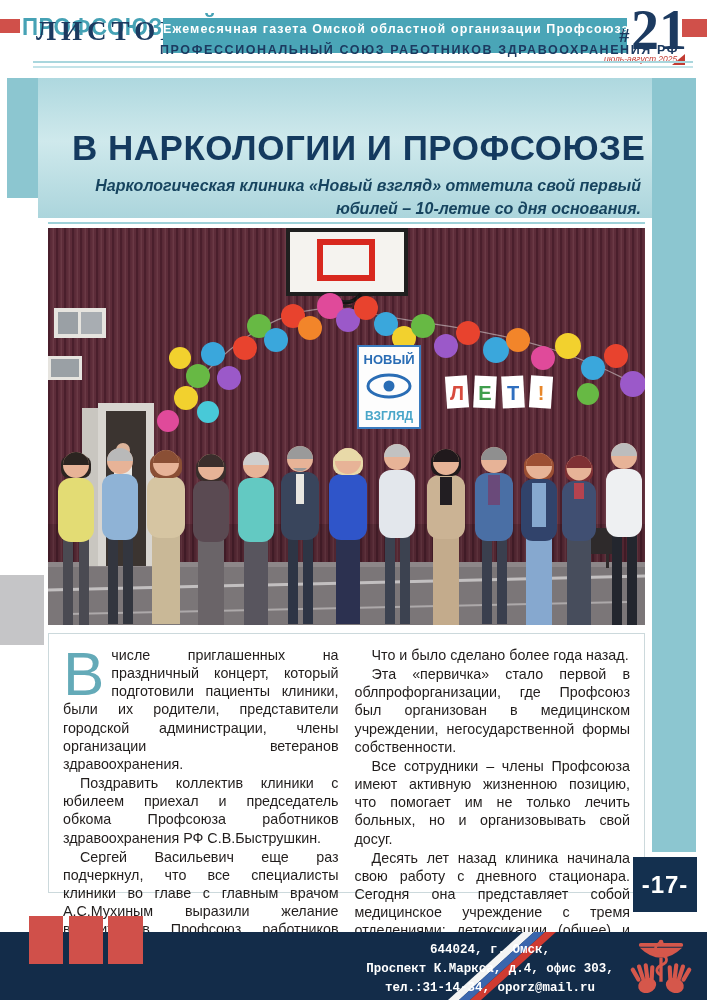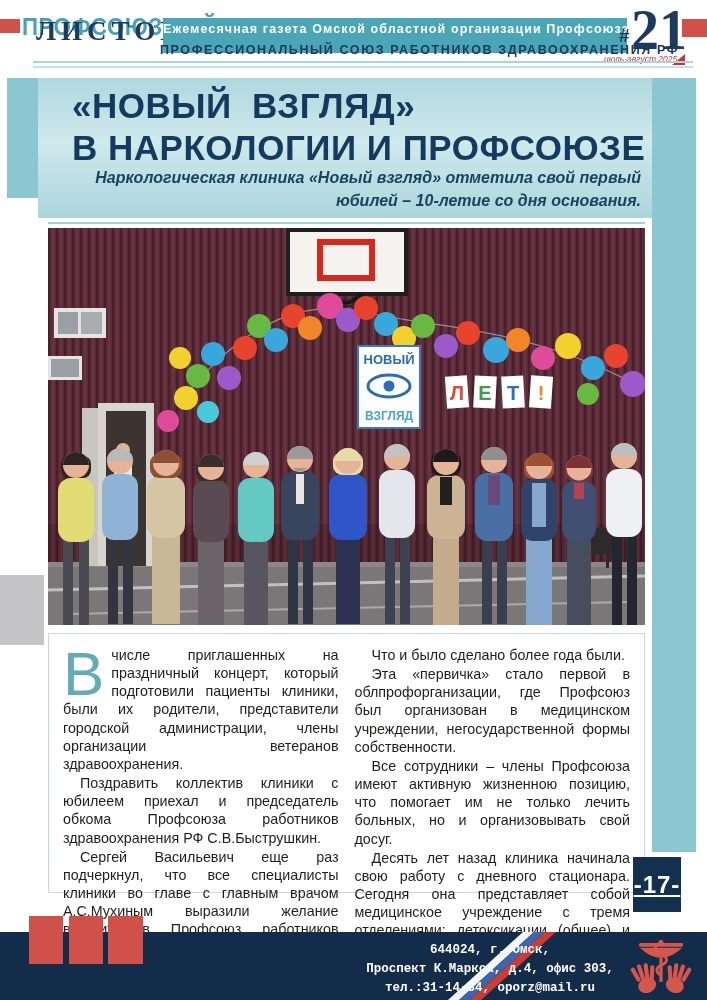--- a/index.html
+++ b/index.html
@@ -30,38 +30,38 @@
 
   
   .left-band{left:7px;top:78px;width:31px;height:120px;background:#8cc6d0;}
   .right-band{left:652px;top:78px;width:44px;height:774px;background:#8cc6d0;}
   .headline-panel{left:38px;top:78px;width:629px;height:140px;
       background:linear-gradient(180deg,#aed8df 0%,#cfe9ec 45%,#abd5dc 100%);}
   .headline-l1,.headline-l2{position:absolute;left:34px;color:#143a5f;font-weight:800;
       font-size:35px;letter-spacing:.5px;white-space:nowrap;}
   .headline-l1{top:8px;word-spacing:10px;}
   .headline-l2{top:50px;}
-  .headline-sub{position:absolute;right:26px;top:88px;text-align:right;color:#17445f;
+  .headline-sub{position:absolute;right:26px;top:96px;text-align:right;color:#17445f;
       font-size:16px;font-style:italic;font-weight:700;line-height:1.45;}
 
   
   .photo-rule{left:48px;top:222px;width:597px;height:2px;background:#9ed2d9;}
   .photo{left:48px;top:228px;width:597px;height:397px;display:block;}
 
   
   .gray-block{left:0;top:575px;width:44px;height:70px;background:#c5c5c7;}
   .article-box{left:48px;top:633px;width:597px;height:260px;background:#ffffff;
       border:1px solid #ccd9dc;box-sizing:border-box;display:flex;gap:16px;padding:12px 14px;}
   .col{width:278px;font-size:14.3px;line-height:1.27;color:#211d1c;text-align:justify;}
   .col p{margin:0 0 1px 0;text-indent:17px;}
   .col p.p-first{text-indent:0;}
   .dropcap{float:left;font-size:62px;line-height:50px;color:#64aab8;padding:3px 7px 0 0;font-weight:400;}
 
-  .page-num{left:633px;top:857px;width:48px;height:55px;background:#14304f;color:#ffffff;
-      font-size:24px;font-weight:800;display:flex;align-items:center;justify-content:center;letter-spacing:1px;text-decoration:underline;}
+  .page-num{left:633px;top:857px;width:64px;height:55px;background:#14304f;color:#ffffff;
+      font-size:24px;font-weight:800;display:flex;align-items:center;justify-content:center;letter-spacing:1px;}
 
   
   .footer-band{left:0;top:932px;width:707px;height:68px;background:#132c49;}
   .f-red1{left:29px;top:916px;width:34px;height:48px;}
   .f-red2{left:69px;top:916px;width:34px;height:48px;}
   .f-red3{left:108px;top:916px;width:35px;height:48px;}
   .flag{left:430px;top:932px;width:150px;height:68px;display:block;}
   .footer-text{right:87px;top:941px;width:260px;text-align:center;color:#ffffff;
       font-size:12.5px;font-weight:700;line-height:1.5;font-family:Liberation Mono, monospace;}
   .bowl-icon{left:626px;top:937px;width:70px;height:60px;display:block;}
@@ -82,21 +82,20 @@
     <div class="abs red-block m-red-right"></div>
     <div class="abs issue-date">июль-август 2025</div>
     <div class="abs date-tri"></div>
     <div class="abs rule1"></div>
     <div class="abs rule2"></div>
   </header>
 
   <section>
     <div class="abs left-band"></div>
     <div class="abs headline-panel">
-      <div class="headline-l1">«НОВЫЙ ВЗГЛЯД»</div>
       <div class="headline-l2">В НАРКОЛОГИИ И ПРОФСОЮЗЕ</div>
       <div class="headline-sub">
         <div>Наркологическая клиника «Новый взгляд» отметила свой первый</div>
         <div>юбилей – 10-летие со дня основания.</div>
       </div>
     </div>
     <div class="abs right-band"></div>
   </section>
 
   <div class="abs photo-rule"></div>
@@ -316,21 +315,21 @@
   </svg>
 
   <div class="abs gray-block"></div>
   <section class="abs article-box">
     <div class="col">
       <p class="p-first"><span class="dropcap">В</span><span>числе приглашенных на праздничный концерт, который подготовили пациенты клиники, были их родители, представители городской администрации, члены организации ветеранов здравоохранения.</span></p>
       <p>Поздравить коллектив клиники с юбилеем приехал и председатель обкома Профсоюза работников здравоохранения РФ С.В.Быструшкин.</p>
       <p>Сергей Васильевич еще раз подчеркнул, что все специалисты клиники во главе с главным врачом А.С.Мухиным выразили желание вступить в Профсоюз работников здравоохранения РФ и организовать первичную профорганизацию.</p>
     </div>
     <div class="col">
-      <p>Что и было сделано более года были.</p>
+      <p>Что и было сделано более года назад.</p>
       <p>Эта «первичка» стало первой в облпрофорганизации, где Профсоюз был организован в медицинском учреждении, негосударственной формы собственности.</p>
       <p>Все сотрудники – члены Профсоюза имеют активную жизненною позицию, что помогает им не только лечить больных, но и организовывать свой досуг.</p>
       <p>Десять лет назад клиника начинала свою работу с дневного стационара. Сегодня она представляет собой медицинское учреждение с тремя отделениями: детоксикации (общее) и реабилитации (мужское и женское).</p>
     </div>
   </section>
 
   <div class="abs page-num">-17-</div>
 
   <footer>
     <div class="abs footer-band"></div>

